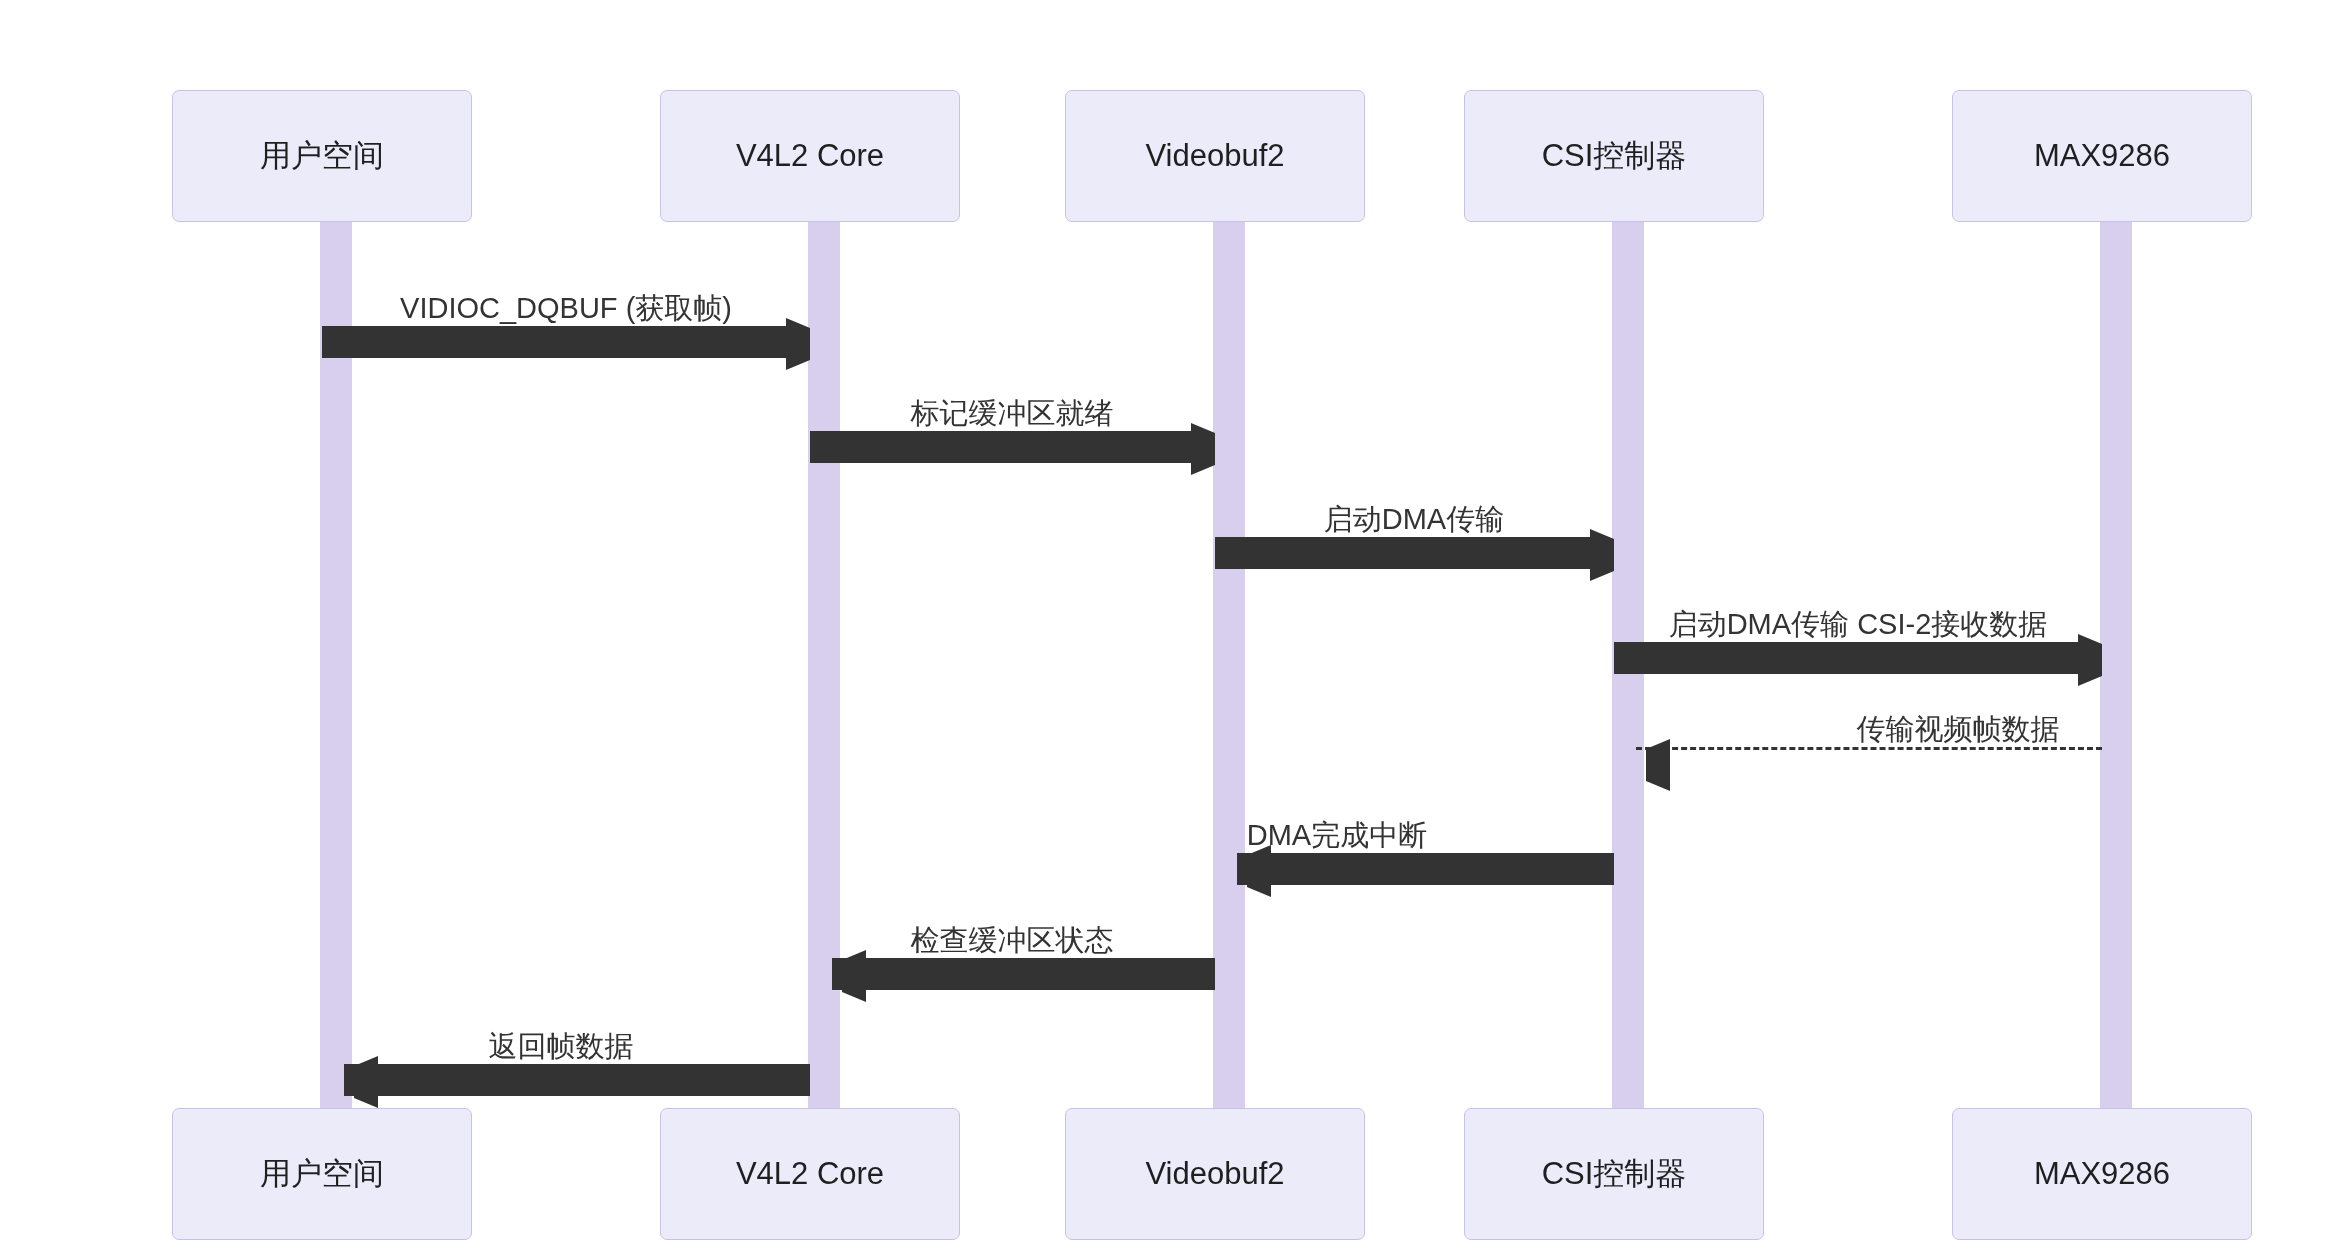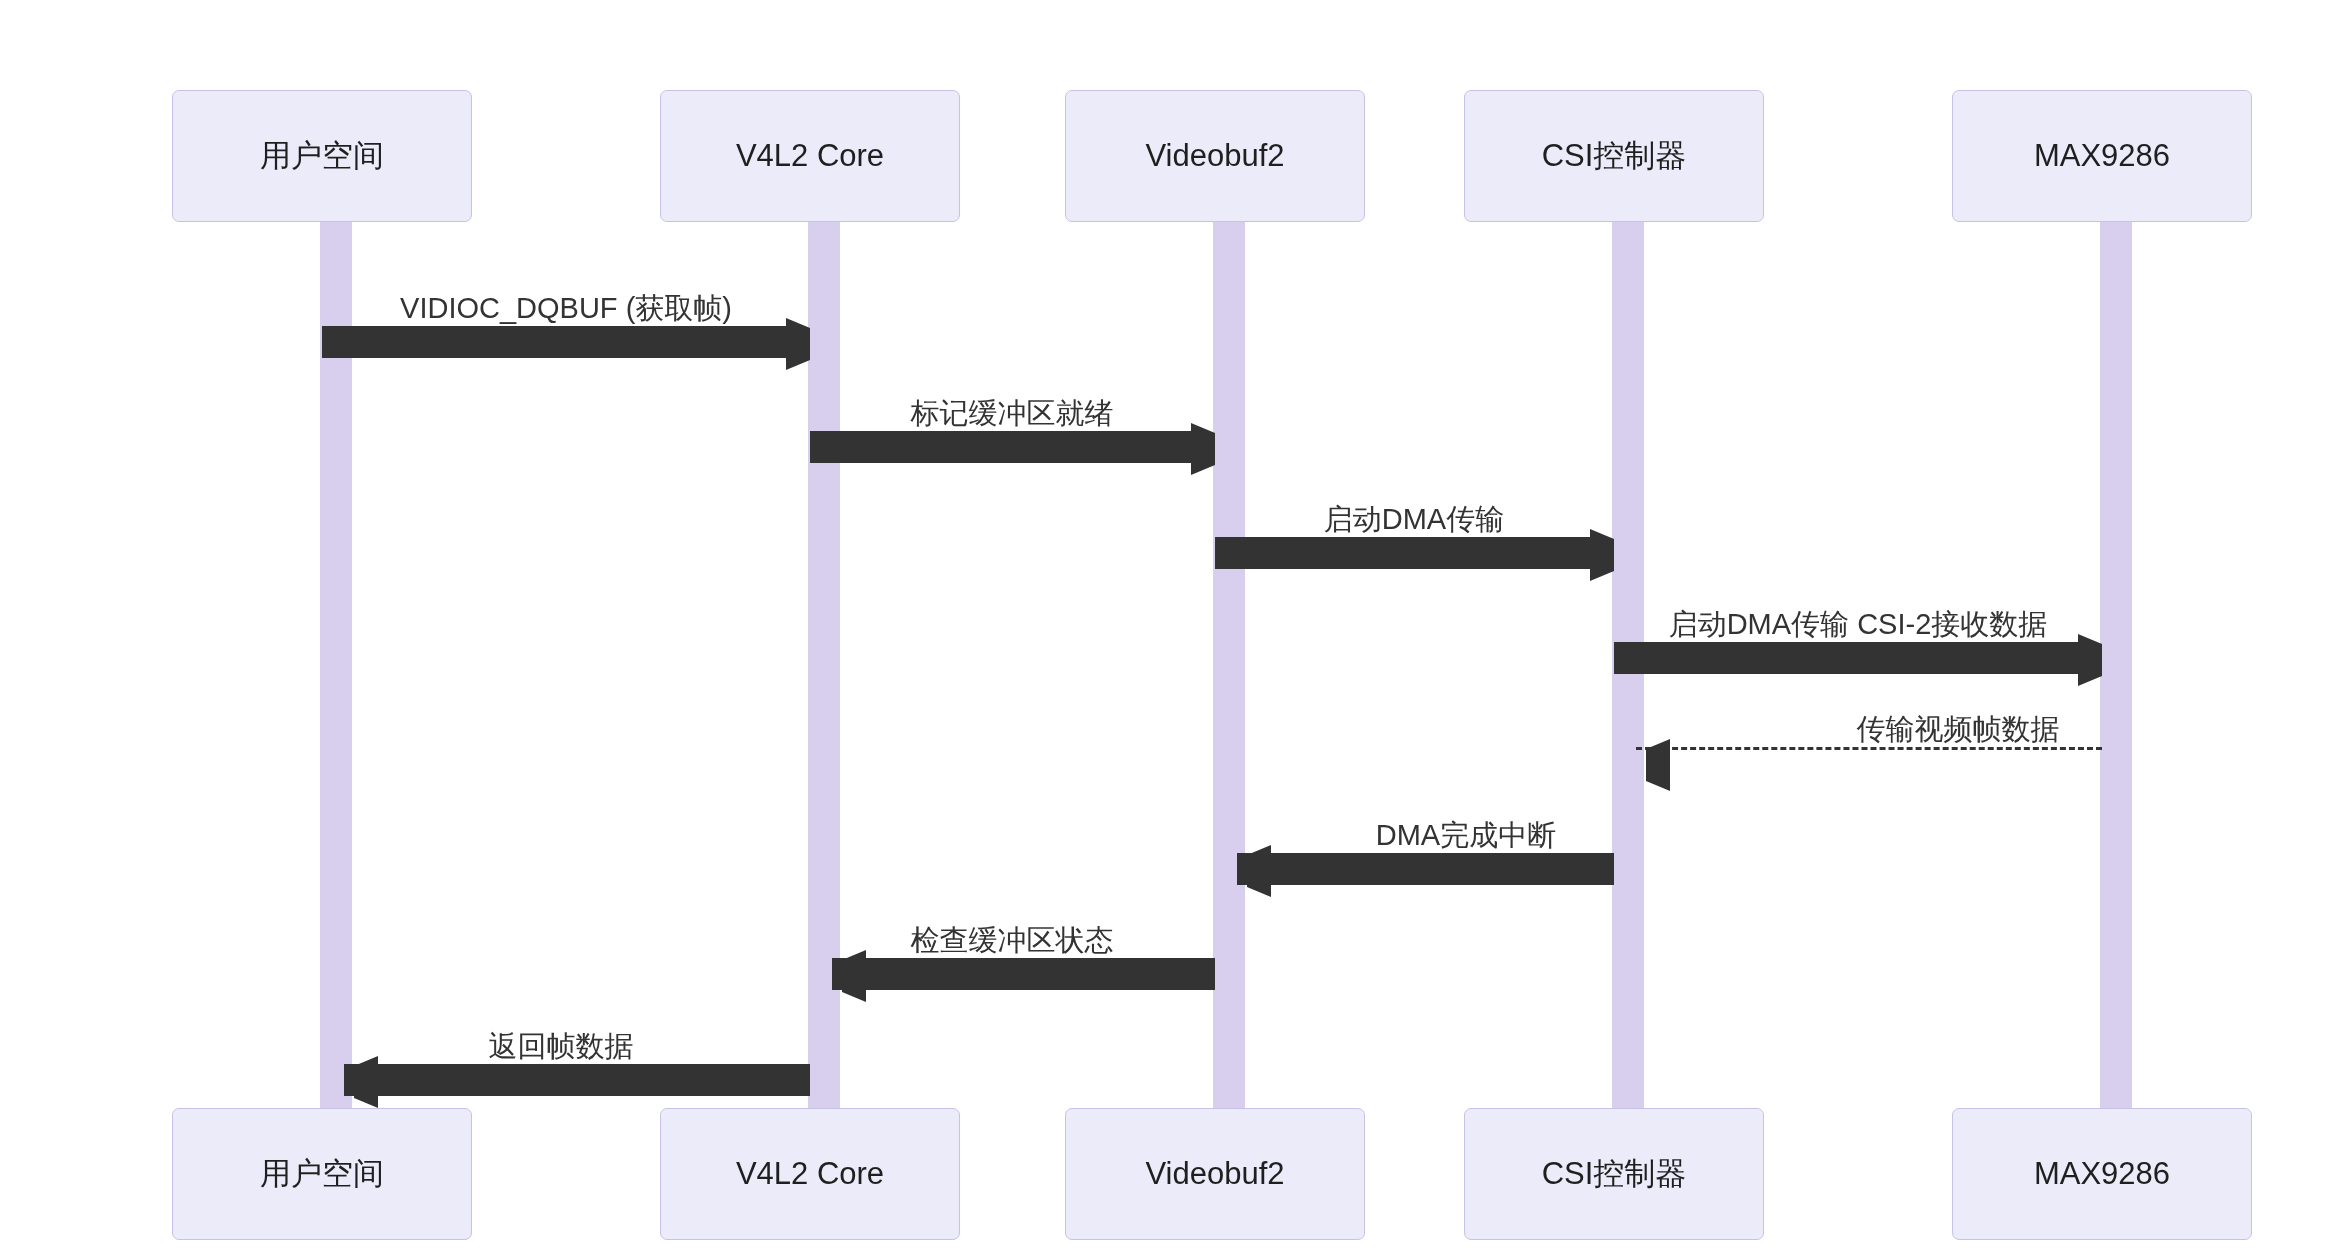--- a/index.html
+++ b/index.html
@@ -104,21 +104,21 @@
   <div class="arrowhead right" style="left:1558px;top:497px"></div>
 
   <div class="msg-label" style="left:1826px;top:559px">启动DMA传输 CSI-2接收数据</div>
   <div class="msg-line" style="left:1582px;top:610px;width:466px"></div>
   <div class="arrowhead right" style="left:2046px;top:602px"></div>
 
   <div class="msg-label" style="left:1926px;top:664px">传输视频帧数据</div>
   <div class="msg-line dashed" style="left:1604px;top:715px;width:466px"></div>
   <div class="arrowhead left" style="left:1582px;top:707px"></div>
 
-  <div class="msg-label" style="left:1434px;top:770px">DMA完成中断</div>
+  <div class="msg-label" style="left:1305px;top:770px">DMA完成中断</div>
   <div class="msg-line" style="left:1205px;top:821px;width:377px"></div>
   <div class="arrowhead left" style="left:1183px;top:813px"></div>
 
   <div class="msg-label" style="left:980px;top:875px">检查缓冲区状态</div>
   <div class="msg-line" style="left:800px;top:926px;width:383px"></div>
   <div class="arrowhead left" style="left:778px;top:918px"></div>
 
   <div class="msg-label" style="left:529px;top:981px">返回帧数据</div>
   <div class="msg-line" style="left:312px;top:1032px;width:466px"></div>
   <div class="arrowhead left" style="left:290px;top:1024px"></div>

